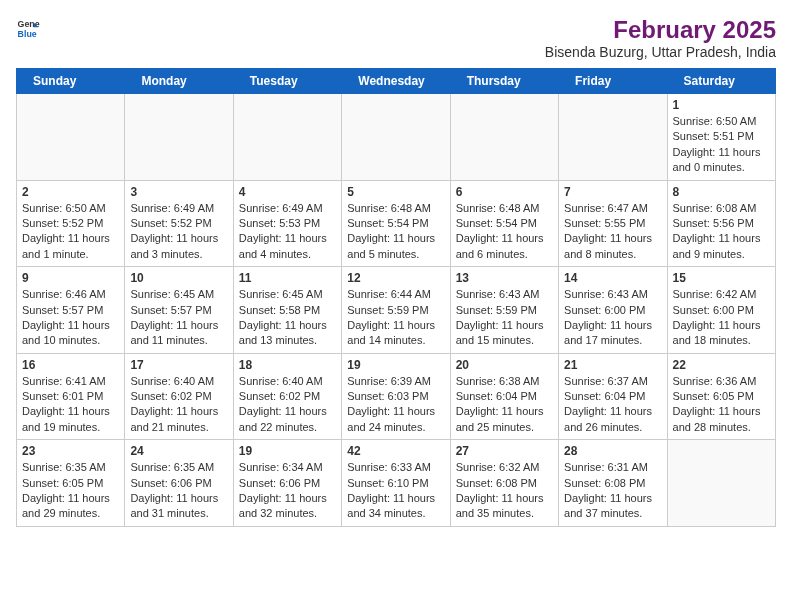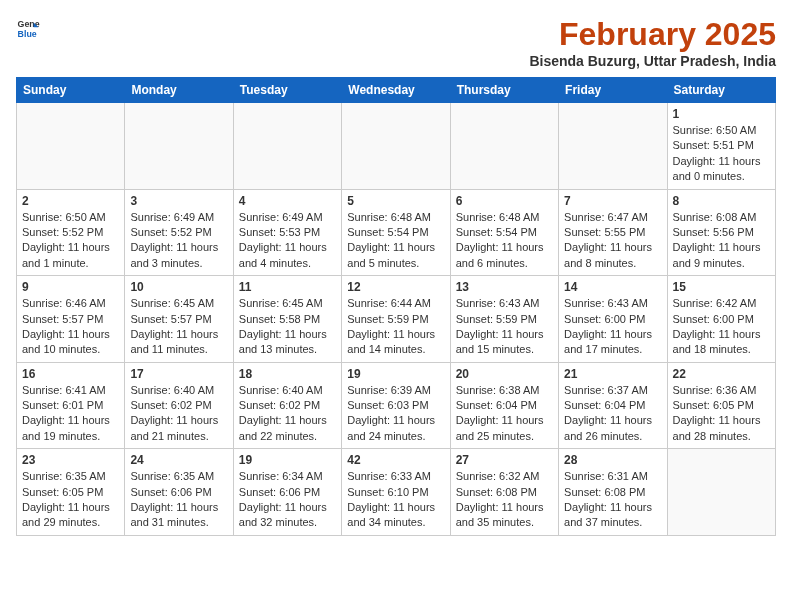--- a/index.html
+++ b/index.html
@@ -22,40 +22,40 @@
       gap: 2px;
     }
     .logo-icon {
       width: 24px;
       height: 24px;
     }
     .title-block {
       text-align: right;
     }
     .month-title {
-      font-size: 32px;
+      font-size: 24px;
       font-weight: bold;
-      color: #c2410c;
+      color: #701a75;
     }
     .location {
       font-size: 14px;
-      font-weight: bold;
+      font-weight: normal;
       color: #333;
     }
     .calendar {
       width: 100%;
       border-collapse: collapse;
       border: 1px solid #ccc;
     }
     .calendar th {
       background: #1565c0;
       color: #fff;
       font-size: 12px;
       font-weight: bold;
-      padding: 5px 6px;
+      padding: 5px 16px;
       text-align: left;
       border: 1px solid #1565c0;
     }
     .calendar td {
       border: 1px solid #ccc;
       vertical-align: top;
       padding: 4px 5px;
       width: 108px;
       height: 80px;
       font-size: 10px;

